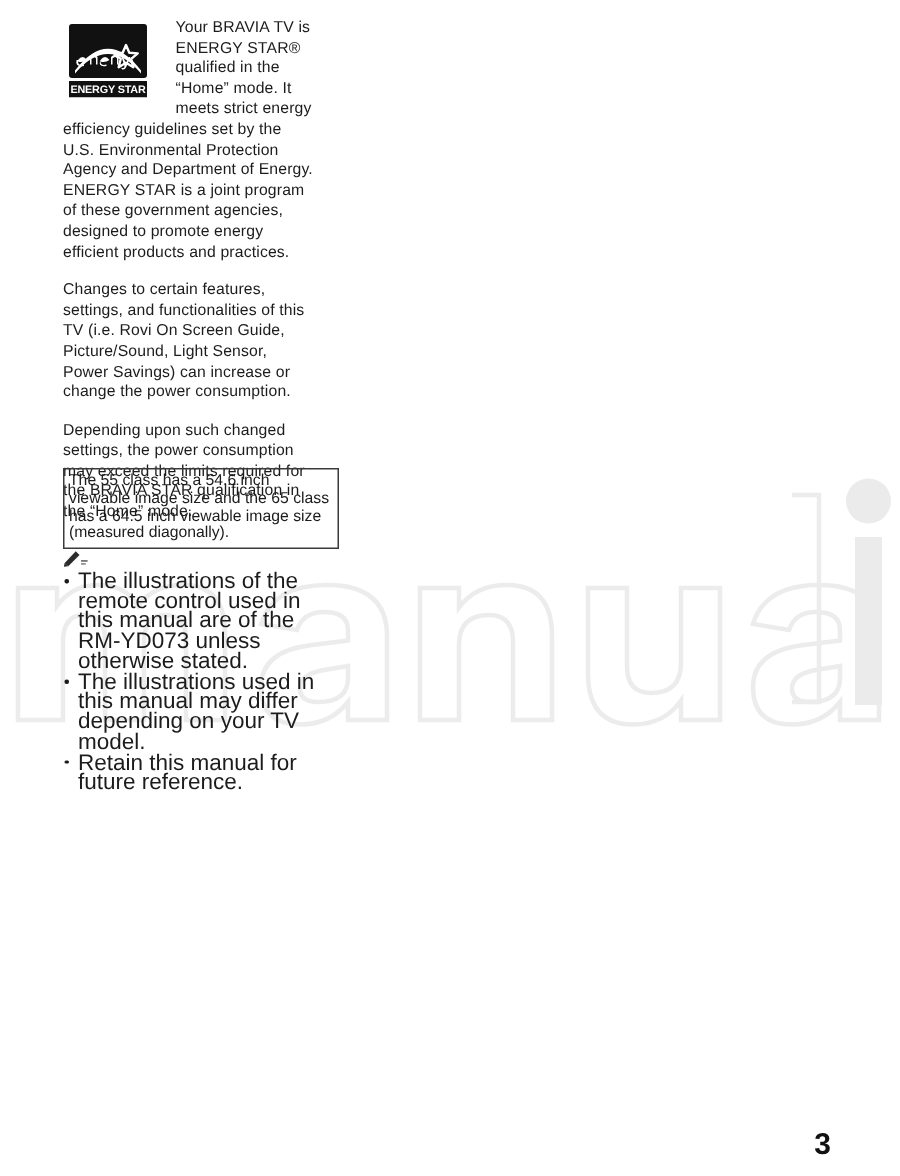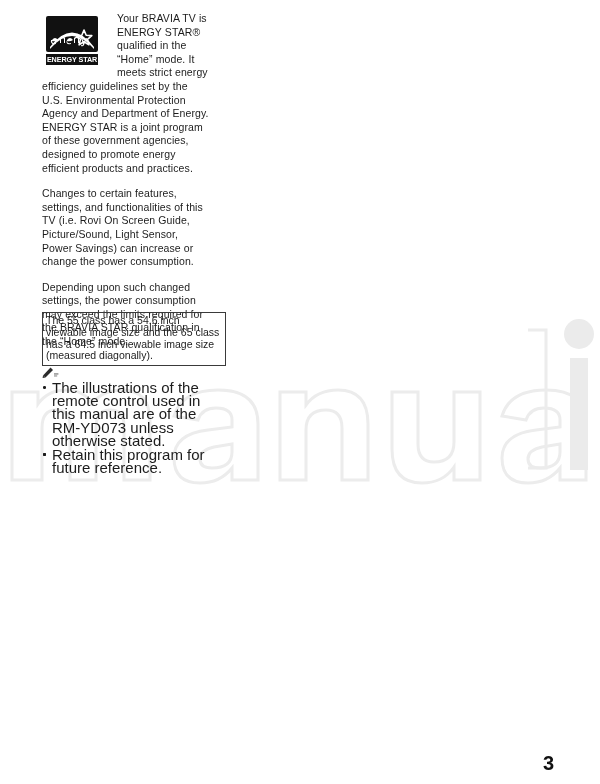--- a/index.html
+++ b/index.html
@@ -202,23 +202,24 @@
       </svg>
     </div>
 
     <ul class="bullets">
       <li>
         <span class="dot"></span>
         <span>The illustrations of the remote control used in this manual are of the RM-YD073 unless otherwise stated.</span>
       </li>
       <li>
         <span class="dot"></span>
+        <span>The illustrations used in this manual may differ depending on your TV model.</span>
       </li>
       <li>
         <span class="dot"></span>
-        <span>Retain this program for future reference.</span>
+        <span>Retain this manual for future reference.</span>
       </li>
     </ul>
   </div>
 
   <div class="page-number">3</div>
 
 </div>
 
 </body></html>

